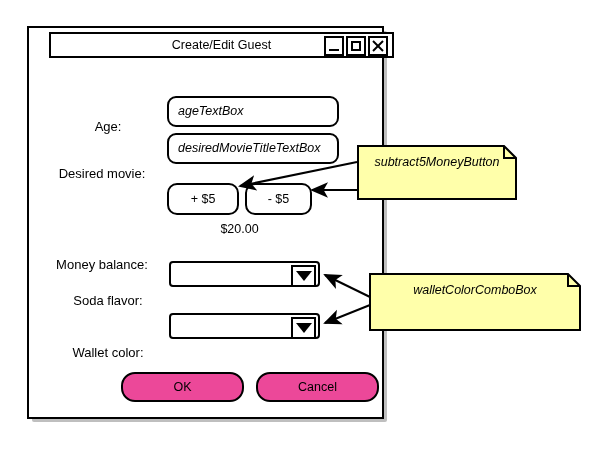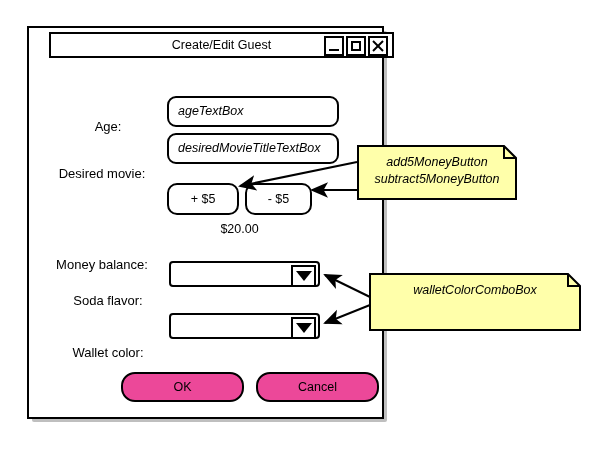--- a/index.html
+++ b/index.html
@@ -299,21 +299,20 @@
   <line x1="370" y1="297" x2="325" y2="275" stroke="#000000" stroke-width="2" marker-end="url(#arrowhead)"></line>
 
   <line x1="370" y1="305" x2="325" y2="323" stroke="#000000" stroke-width="2" marker-end="url(#arrowhead)"></line>
 </svg>
 
 <div class="note" style="left:357px; top:145px; width:160px; height:55px;">
   <svg class="note-body" viewBox="0 0 160 55" preserveAspectRatio="none">
     <path d="M1,1 L147,1 L159,13 L159,54 L1,54 Z" fill="#ffffaa" stroke="#000000" stroke-width="2"></path>
     <path d="M147,1 L147,13 L159,13" fill="none" stroke="#000000" stroke-width="2"></path>
   </svg>
-  <div class="note-line">add5MoneyButton</div>
   <div class="note-line">subtract5MoneyButton</div>
 </div>
 
 <div class="note" style="left:369px; top:273px; width:212px; height:58px;">
   <svg class="note-body" viewBox="0 0 212 58" preserveAspectRatio="none">
     <path d="M1,1 L199,1 L211,13 L211,57 L1,57 Z" fill="#ffffaa" stroke="#000000" stroke-width="2"></path>
     <path d="M199,1 L199,13 L211,13" fill="none" stroke="#000000" stroke-width="2"></path>
   </svg>
   <div class="note-line">walletColorComboBox</div>
 </div>

